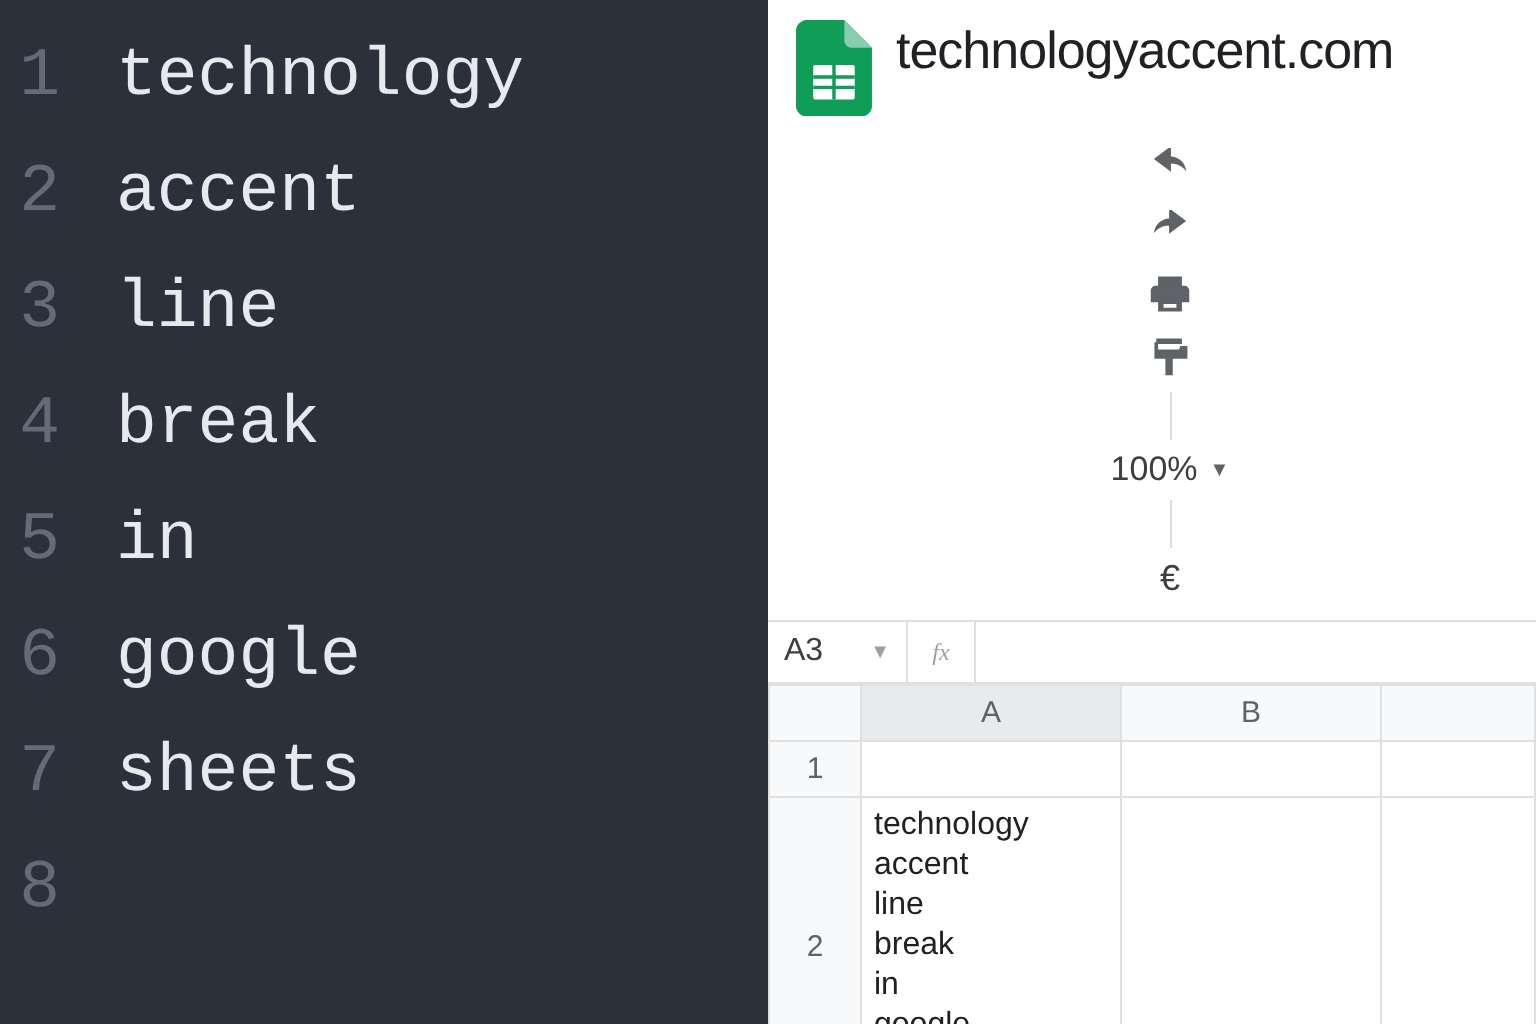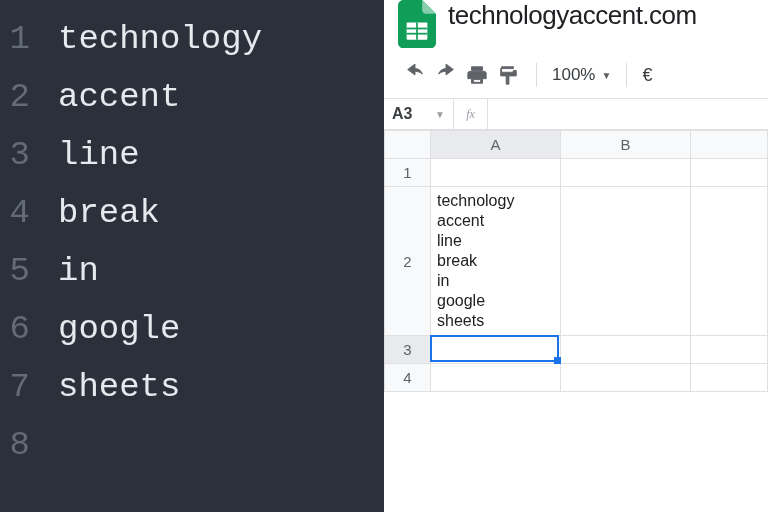--- a/index.html
+++ b/index.html
@@ -21,38 +21,38 @@
     padding-right: 18px; user-select: none;
   }
   .linetxt { padding-left: 10px; color: #e6e9ed; }
   
   
   .sheets {
     width: 384px; height: 512px; background: #fff;
     display: flex; flex-direction: column;
     color: #202124;
   }
-  .titlebar { display: flex; align-items: flex-start; gap: 12px; padding: 0 0 4px 14px; }
+  .titlebar { display: flex; align-items: flex-start; gap: 12px; padding: 10px 0 4px 14px; }
   .sheets-logo { width: 38px; height: 48px; flex-shrink: 0; }
   .title-col { display: flex; flex-direction: column; }
   .doc-title { font-size: 26px; letter-spacing: -0.5px; color: #202124; }
   .menubar { display: flex; gap: 14px; font-size: 18px; color: #3c4043; margin-top: 4px; }
   .menubar span { cursor: pointer; }
   
-  .toolbar { display: flex; align-items: center; gap: 5px; padding: 10px 0 10px 18px; border-bottom: 1px solid #e0e0e0; font-size: 18px; color: #3c4043; }
+  .toolbar { display: flex; align-items: center; gap: 5px; padding: 10px 0 10px 18px; border-bottom: 1px solid #e0e0e0; font-size: 18px; color: #3c4043; flex-direction: column; }
   .tool-ic { width: 26px; height: 26px; display: inline-flex; align-items: center; justify-content: center; cursor: pointer; }
   .tool-ic svg { width: 22px; height: 22px; fill: #5f6368; stroke: #5f6368; }
   .tool-sep { width: 1px; height: 24px; background: #dadce0; margin: 0 10px; }
   .zoom { display: flex; align-items: center; gap: 6px; font-size: 17px; cursor: pointer; }
   .zoom .caret { font-size: 10px; color: #5f6368; }
   
   .namebox-row { display: flex; align-items: center; border-bottom: 1px solid #e0e0e0; }
   .namebox {
     width: 70px; height: 30px; display: flex; align-items: center; padding: 0 8px;
-    border-right: 1px solid #e0e0e0; font-size: 16px; color: #3c4043; font-weight: bold;
+    border-right: 1px solid #e0e0e0; font-size: 16px; color: #3c4043;
   }
   .namebox .caret { margin-left: auto; font-size: 10px; color: #9aa0a6; }
   .fx { width: 34px; text-align: center; font-style: italic; font-family: serif; color: #9aa0a6; font-size: 12px; border-right: 1px solid #e0e0e0; height: 30px; line-height: 30px; }
   .formula-input { flex: 1; height: 30px; border: none; outline: none; padding: 0 6px; font-size: 15px; }
   
   .grid { position: relative; flex: 1; overflow: hidden; }
   .grid table { border-collapse: collapse; width: 100%; }
   .grid th, .grid td { border: 1px solid #e0e0e0; }
   .grid .corner { width: 46px; height: 28px; background: #f8f9fa; }
   .grid .colhead { background: #f8f9fa; text-align: center; font-size: 15px; color: #5f6368; font-weight: normal; height: 28px; }

